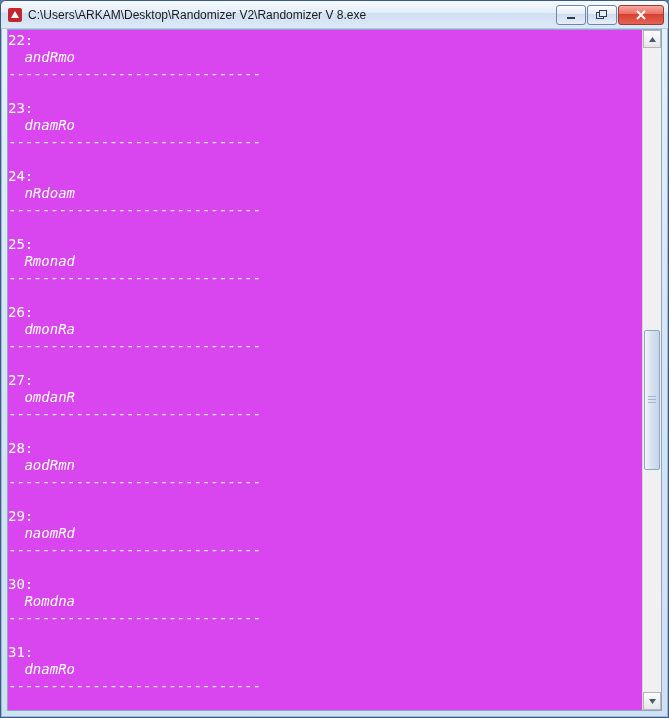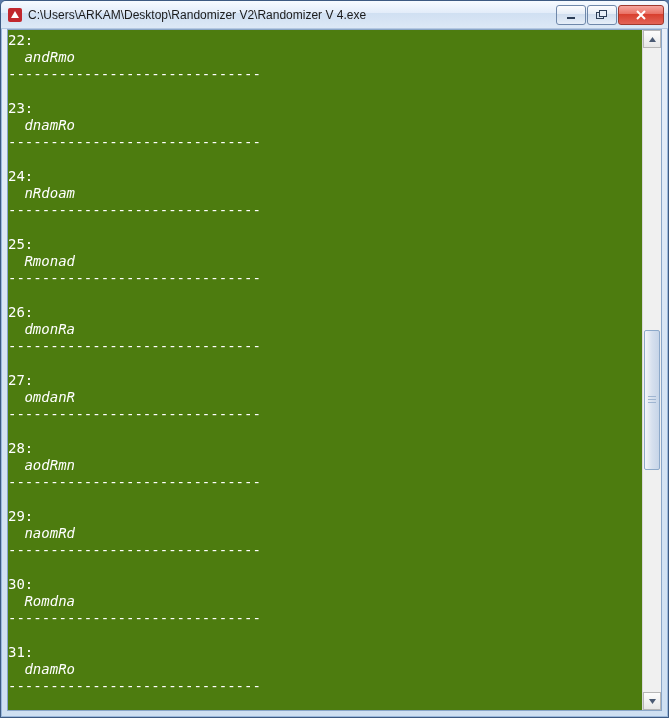--- a/index.html
+++ b/index.html
@@ -58,21 +58,21 @@
   .win-btn svg { display:block; }
   .client {
     position: absolute;
     top: 28px; left: 6px; right: 6px; bottom: 6px;
     background: #000;
     border: 1px solid #8aa6c8;
   }
   .console {
     position: absolute;
     top: 0; left: 0; right: 19px; bottom: 0;
-    background: #4d7c0f;
+    background: #d946ef;
     color: #fff;
     font-family: "Lucida Console","Consolas",monospace;
     font-size: 14px;
     line-height: 17px;
     white-space: pre;
     overflow: hidden;
     padding-top: 2px;
   }
   .console .entry {
     margin-bottom: 0;
@@ -120,21 +120,21 @@
 <body>
 
 <div class="window">
   <div class="titlebar">
     <span class="app-icon">
       <svg width="16" height="16" viewBox="0 0 16 16">
         <rect x="1" y="1" width="14" height="14" rx="2" fill="#c1272d"></rect>
         <path d="M4 11 L8 4 L12 11 Z" fill="#fff"></path>
       </svg>
     </span>
-    <span class="title-text">C:\Users\ARKAM\Desktop\Randomizer V2\Randomizer V 4.exe</span>
+    <span class="title-text">C:\Users\ARKAM\Desktop\Randomizer V2\Randomizer V 8.exe</span>
     <div class="win-btns">
       <div class="win-btn">
         <svg width="10" height="10" viewBox="0 0 10 10">
             <rect x="1" y="7" width="8" height="2" fill="#2b3c55"></rect>
           </svg>
       </div>
       <div class="win-btn">
         <svg width="12" height="10" viewBox="0 0 12 10">
           <rect x="0.5" y="2.5" width="7" height="6" fill="none" stroke="#2b3c55"></rect>
           <rect x="3.5" y="0.5" width="7" height="6" fill="#e8eff8" stroke="#2b3c55"></rect>

